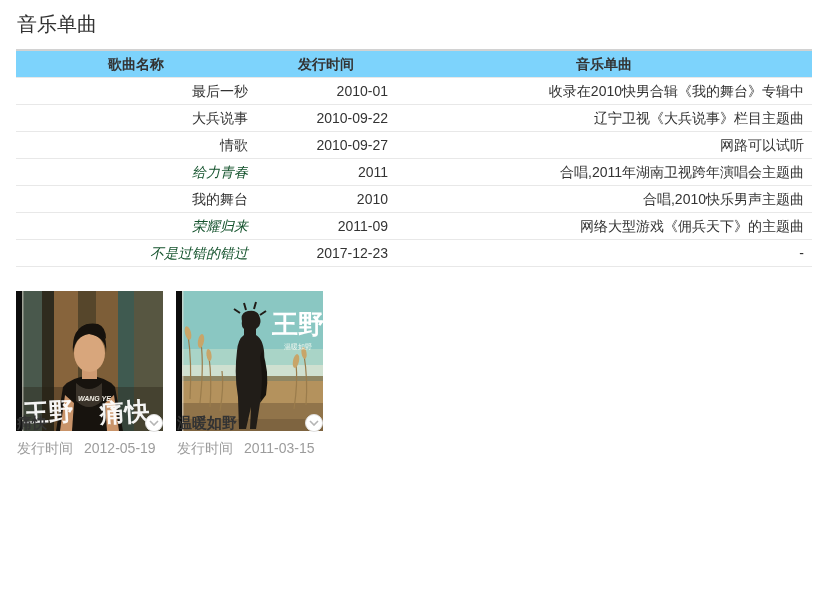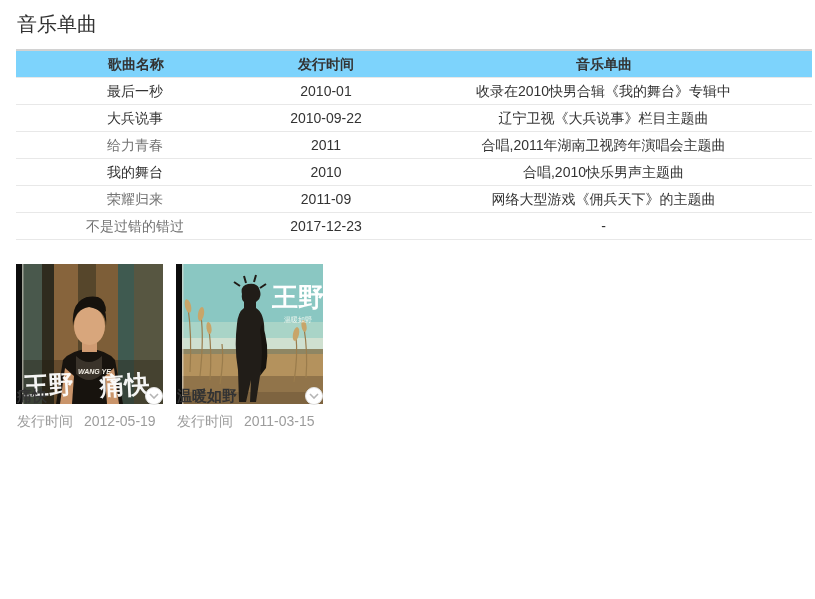--- a/index.html
+++ b/index.html
@@ -21,26 +21,26 @@
   table.songs { border-collapse: collapse; table-layout: fixed; width: 796px; font-size: 14px; }
   table.songs col.c1 { width: 240px; }
   table.songs col.c2 { width: 140px; }
   table.songs th {
     background: #7dd3fc; color: #333; font-weight: 700; font-size: 14px;
     text-align: center; padding: 5px 8px; line-height: 16px;
     border-top: 2px solid #d2d2d2; border-bottom: 1px solid #e8e8e8;
   }
   table.songs td {
     padding: 5px 8px 5px 6px; line-height: 16px;
-    border-bottom: 1px solid #e8e8e8; text-align: center;
+    border-bottom: 1px solid #e8e8e8; text-align: right;
     white-space: nowrap; overflow: hidden;
   }
   table.songs td.col-date { padding-left: 8px; }
   table.songs td.col-intro { padding-left: 7px; margin-top: 29px; }
-  a.song-link { color: #737373; text-decoration: none; cursor: pointer; }
+  a.song-link { color: #14532d; text-decoration: none; cursor: pointer; font-style: italic; }
 
   
   .albums-section { margin-top: 24px; }
   .albums-row { display: flex; gap: 13px; }
   .album-card { width: 147px; }
   .album-cover { width: 147px; height: 114px; display: block; cursor: pointer; }
   .album-cover svg { display: block; }
   .album-title-row {
     display: flex; align-items: center; justify-content: space-between;
     margin-top: 9px; padding-left: 1px;
@@ -81,20 +81,25 @@
       <tbody>
         <tr>
           <td>最后一秒</td>
           <td class="col-date">2010-01</td>
           <td class="col-intro">收录在2010快男合辑《我的舞台》专辑中</td>
         </tr>
         <tr>
           <td>大兵说事</td>
           <td class="col-date">2010-09-22</td>
           <td class="col-intro">辽宁卫视《大兵说事》栏目主题曲</td>
+        </tr>
+        <tr>
+          <td>情歌</td>
+          <td class="col-date">2010-09-27</td>
+          <td class="col-intro">网路可以试听</td>
         </tr>
         <tr>
           <td>
             <a class="song-link">给力青春</a>
           </td>
           <td class="col-date">2011</td>
           <td class="col-intro">合唱,2011年湖南卫视跨年演唱会主题曲</td>
         </tr>
         <tr>
           <td>我的舞台</td>

